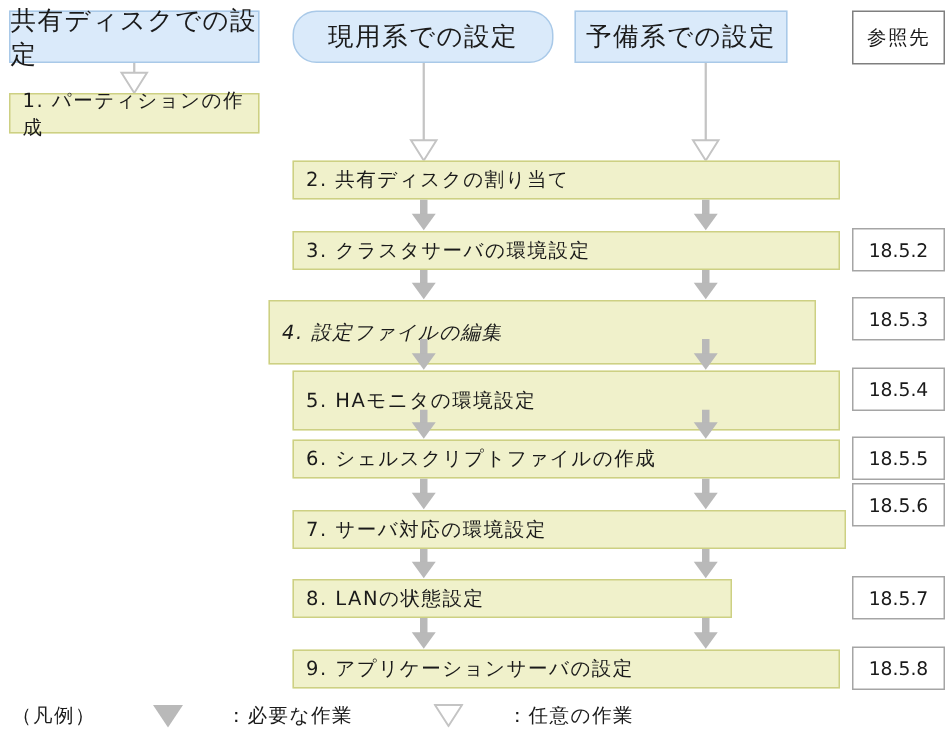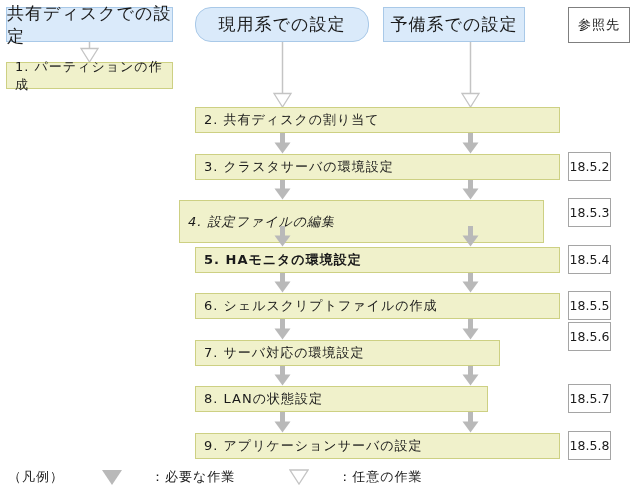--- a/index.html
+++ b/index.html
@@ -35,21 +35,21 @@
     position: absolute;
     background: #f0f1cb;
     border: 1px solid #cdd083;
     box-sizing: border-box;
     display: flex; align-items: center;
     padding-left: 8px;
     font-size: 13px; letter-spacing: 1px;
   }
   .ref-box {
     position: absolute;
-    left: 568px; width: 43px; height: 29px;
+    left: 568px; width: 62px; height: 29px;
     background: #ffffff;
     border: 1px solid #a5a5a5;
     box-sizing: border-box;
     display: flex; align-items: center; justify-content: center;
     font-size: 12.5px;
   }
   .arrow { position: absolute; line-height: 0; }
   .legend {
     position: absolute;
     left: 8px; top: 468px;
@@ -93,23 +93,23 @@
       <line x1="10.5" y1="0" x2="10.5" y2="52" stroke="#c4c4c4" stroke-width="1.5"></line>
       <polygon points="2,51.5 19,51.5 10.5,65" fill="#ffffff" stroke="#c4c4c4" stroke-width="1.3"></polygon>
     </svg>
   </div>
 
   <div class="step-box" style="left:6px; top:62px; width:167px; height:27px;">1. パーティションの作成</div>
 
   <div class="step-box" style="left:195px; top:107px; width:365px; height:26px;">2. 共有ディスクの割り当て</div>
   <div class="step-box" style="left:195px; top:154px; width:365px; height:26px;">3. クラスタサーバの環境設定</div>
   <div class="step-box" style="left:179px; top:200px; width:365px; height:43px;font-style:italic;">4. 設定ファイルの編集</div>
-  <div class="step-box" style="left:195px; top:247px; width:365px; height:26px;font-weight:bold;">5. HAモニタの環境設定</div>
+  <div class="step-box" style="left:195px; top:247px; width:365px; height:40px;">5. HAモニタの環境設定</div>
   <div class="step-box" style="left:195px; top:293px; width:365px; height:26px;">6. シェルスクリプトファイルの作成</div>
-  <div class="step-box" style="left:195px; top:340px; width:305px; height:26px;text-align:right;">7. サーバ対応の環境設定</div>
+  <div class="step-box" style="left:195px; top:340px; width:369px; height:26px;text-align:right;">7. サーバ対応の環境設定</div>
   <div class="step-box" style="left:195px; top:386px; width:293px; height:26px;">8. LANの状態設定</div>
   <div class="step-box" style="left:195px; top:433px; width:365px; height:26px;">9. アプリケーションサーバの設定</div>
 
   <div class="arrow" style="left:274px; top:133px;">
     <svg width="17" height="21" xmlns="http://www.w3.org/2000/svg">
         <rect x="6" y="0" width="5" height="10" fill="#b9b9b9"></rect>
         <polygon points="0.5,9.5 16.5,9.5 8.5,20.5" fill="#b9b9b9"></polygon>
       </svg></div>
   <div class="arrow" style="left:462px; top:133px;">
     <svg width="17" height="21" xmlns="http://www.w3.org/2000/svg">

